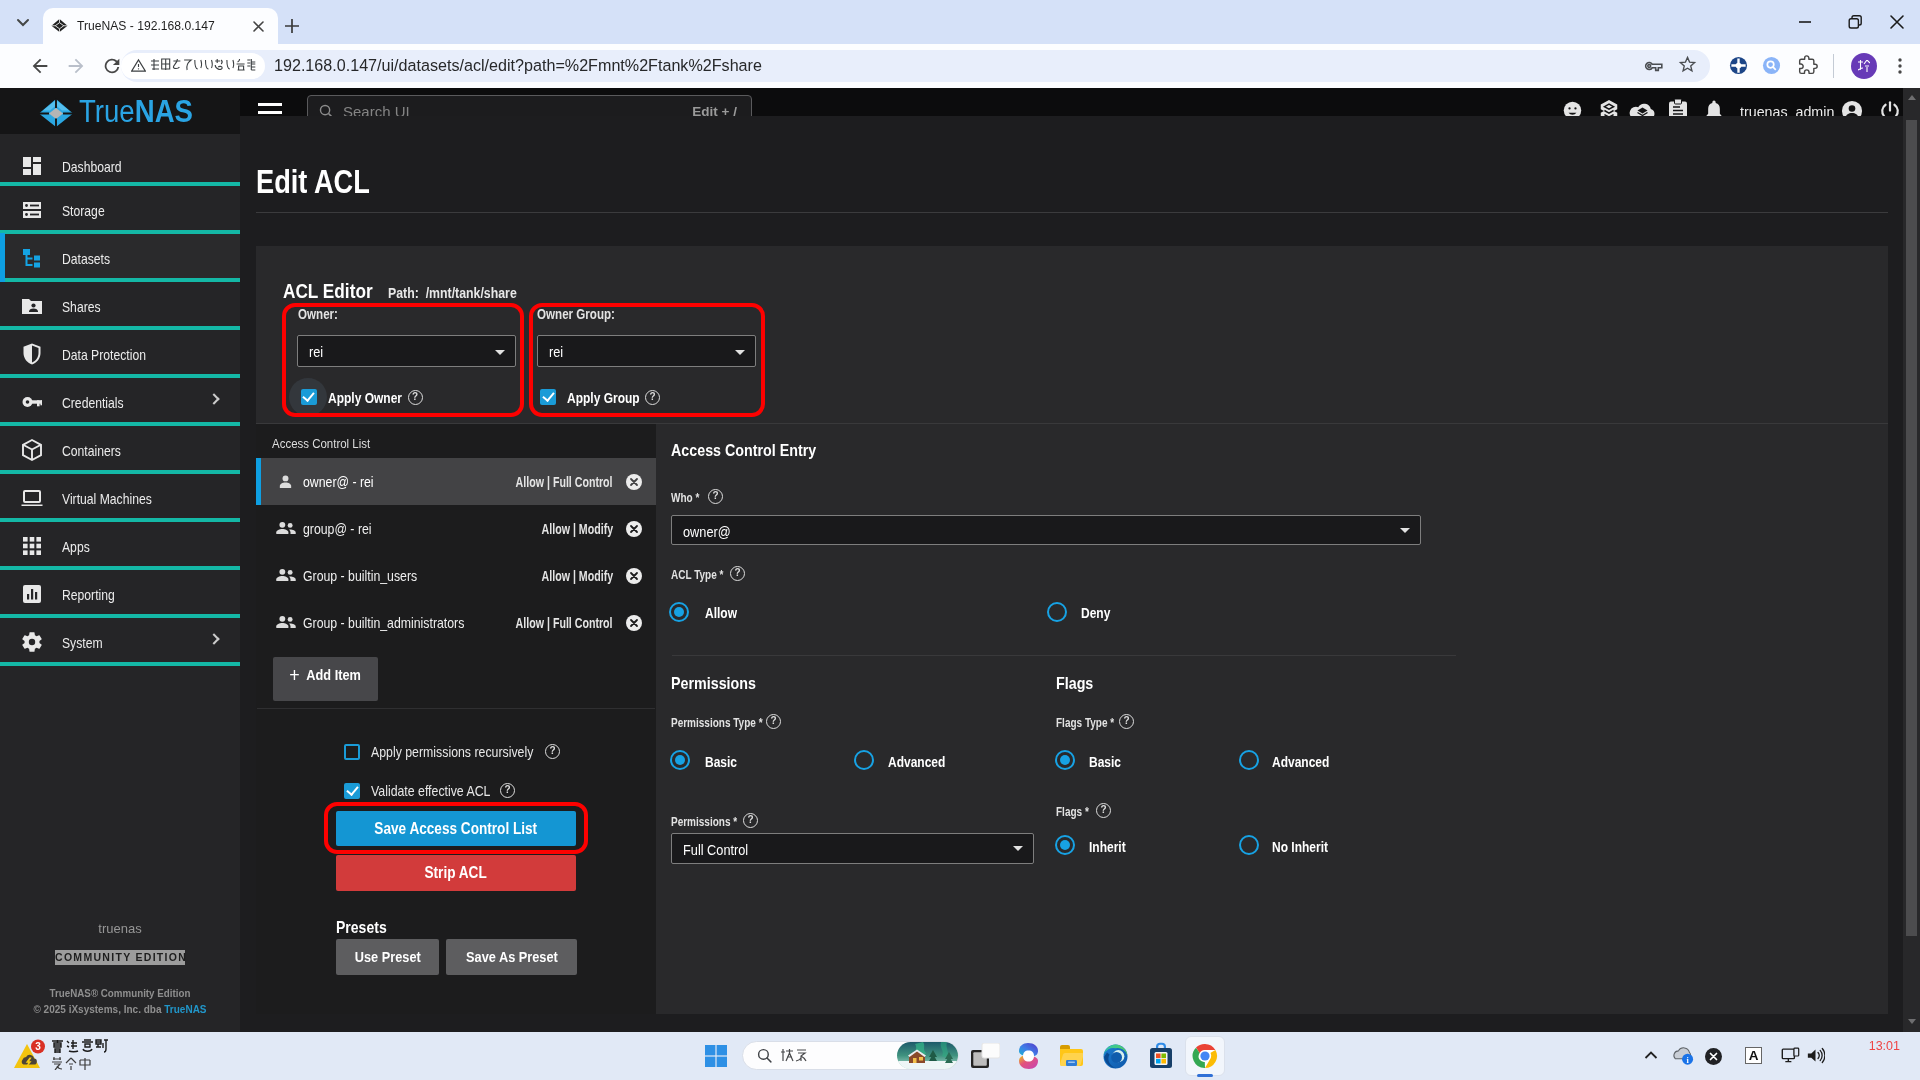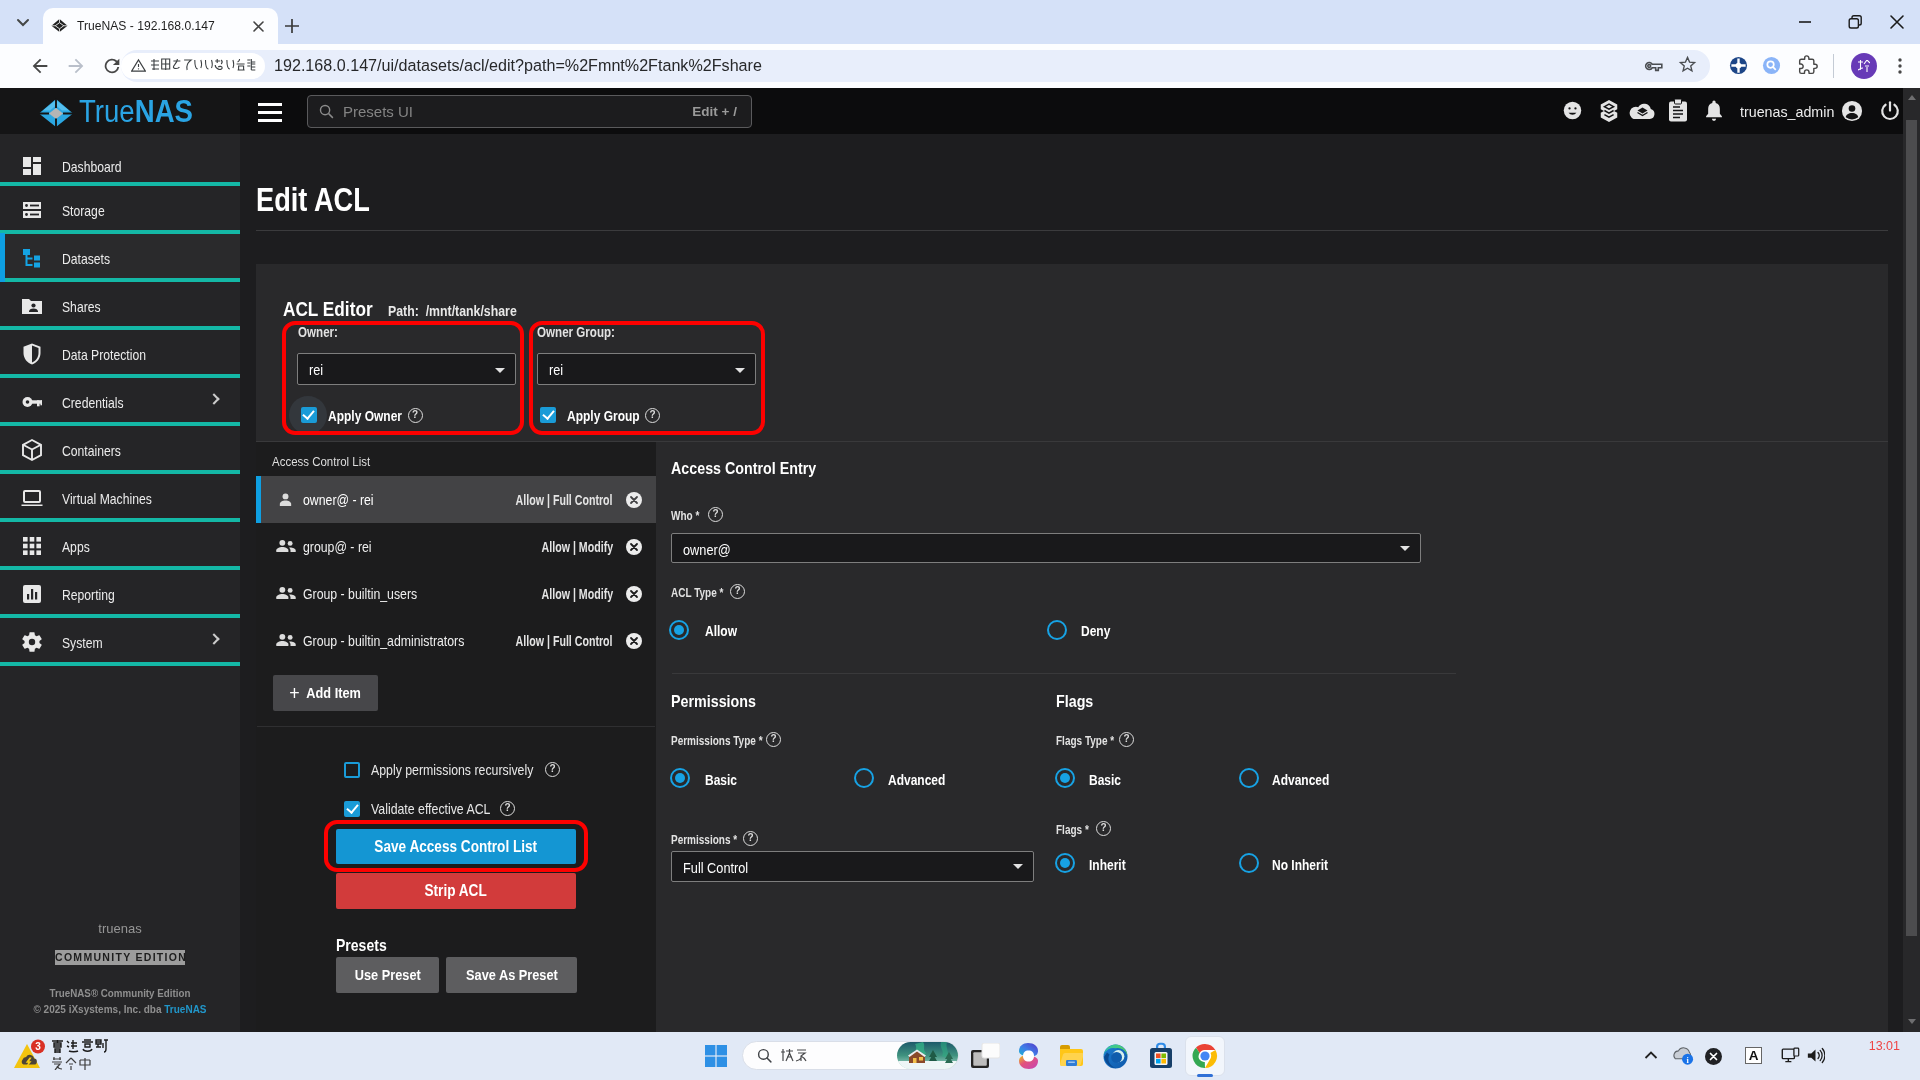--- a/index.html
+++ b/index.html
@@ -16,21 +16,21 @@
 #apph{left:0;top:88px;width:1920px;height:46px;background:#0c0c0d}
 #apph:before{content:"";position:absolute;left:0;top:0;width:240px;height:46px;background:#151516}
 #srch{left:307px;top:95px;width:445px;height:33px;background:#1c1c1e;border:1px solid #5a5a5c;border-radius:4px}
 
 #sbar{left:0;top:134px;width:240px;height:898px;background:#252527}
 .mi{position:absolute;left:0;width:240px;height:48px;border-top:4px solid #14b8a6}
 .ml{position:absolute;left:62px;top:17px;font-size:14.5px;color:#ececec;transform:scaleX(.84);transform-origin:0 50%;white-space:nowrap}
 .mic{position:absolute;left:20px;top:12px;width:24px;height:24px}
 .chev{position:absolute;right:22px;top:17px;width:8px;height:8px;border-top:2px solid #ccc;border-right:2px solid #ccc;transform:rotate(45deg)}
 
-#content{left:240px;top:134px;width:1680px;height:898px;background:#1d1d1f;overflow:hidden}
+#content{left:240px;top:116px;width:1680px;height:898px;background:#1d1d1f;overflow:hidden}
 #card{position:absolute;left:16px;top:130px;width:1632px;height:768px;background:#29292b}
 #listpanel{position:absolute;left:0px;top:178px;width:400px;height:590px;background:#1c1c1d}
 .dd{position:absolute;background:#19191b;border:1px solid #7e7e7e;border-radius:2px;color:#fff;font-size:15px}
 .ddt{position:absolute;left:11px;top:7px;transform:scaleX(.85);transform-origin:0 50%;white-space:nowrap}
 .caret{position:absolute;right:10px;top:13.5px;width:0;height:0;border-left:5.5px solid transparent;border-right:5.5px solid transparent;border-top:5.5px solid #e2e2e2}
 .cb{position:absolute;width:16px;height:16px;border-radius:2px;background:#1a9bd7}
 .cb:after{content:"";position:absolute;left:4.5px;top:1px;width:5px;height:9px;border:solid #fff;border-width:0 2px 2px 0;transform:rotate(40deg)}
 .cbo{position:absolute;width:16px;height:16px;border-radius:2px;border:2px solid #1a9bd7;background:transparent}
 .q{position:absolute;width:15px;height:15px;border-radius:50%;border:1.6px solid #dcdcdc;color:#dcdcdc;font-size:10px;font-weight:bold;text-align:center;line-height:12px}
 .rad{position:absolute;width:20px;height:20px;border-radius:50%;border:2px solid #17a2e4}
@@ -174,21 +174,21 @@
 <div class="a" style="left:258px;top:103px;width:24px;height:19px">
  <div style="position:absolute;top:0;width:24px;height:3px;background:#fff"></div>
  <div style="position:absolute;top:8px;width:24px;height:3px;background:#fff"></div>
  <div style="position:absolute;top:16px;width:24px;height:3px;background:#fff"></div>
 </div>
 <div class="a" id="srch"></div>
 <svg class="a" style="left:318px;top:103px" width="17" height="17" viewBox="0 0 24 24">
     <circle cx="10" cy="10" r="6.5" fill="none" stroke="#8b8b8b" stroke-width="2"></circle>
     <path d="M15 15l6 6" stroke="#8b8b8b" stroke-width="2"></path>
   </svg>
-<div class="t" style="left:343px;top:103px;font-size:15px;color:#848484">Presets UI</div>
+<div class="t" style="left:343px;top:103px;font-size:15px;color:#848484">Search UI</div>
 <div class="t" style="right:1183px;top:104px;font-size:13.5px;font-weight:bold;color:#9a9a9a">Edit + /</div>
 
 <svg class="a" style="left:1562px;top:100px" width="21" height="21" viewBox="0 0 24 24">
     <circle cx="12" cy="12" r="10" fill="#e4e4e4"></circle>
     <circle cx="8.6" cy="9.6" r="1.3" fill="#131314"></circle>
     <circle cx="15.4" cy="9.6" r="1.3" fill="#131314"></circle>
     <path d="M7.5 14.5a5.5 5.5 0 009 0z" fill="#131314"></path>
   </svg>
 <svg class="a" style="left:1598px;top:99px" width="22" height="23" viewBox="0 0 24 25">
     <path d="M12 1l9 5v5l-3.5 2L21 15v5l-9 5-9-5v-5l3.5-2L3 11V6z" fill="#e4e4e4"></path>
@@ -440,21 +440,21 @@
           </svg>
     <div class="t" style="left:47px;top:15px;font-size:15px;color:#efefef;transform:scaleX(.82);transform-origin:0 0">Group - builtin_administrators</div>
     <div class="t" style="right:43px;top:16px;font-size:14px;font-weight:bold;color:#e4e4e4;transform:scaleX(.76);transform-origin:100% 0">Allow | Full Control</div>
     <div class="a" style="left:370px;top:15.5px;width:16px;height:16px;border-radius:50%;background:#ececec">
      <svg width="16" height="16" viewBox="0 0 16 16">
               <path d="M5 5l6 6M11 5l-6 6" stroke="#1c1c1d" stroke-width="1.8" stroke-linecap="round"></path>
             </svg>
     </div>
    </div>
 
-   <div class="btn" style="left:17px;top:233px;width:105px;height:36px;background:#47474a;font-size:15px;line-height:36px"><span style="display:inline-block;transform:scaleX(.85)"><span style="font-size:21px;font-weight:normal;vertical-align:-2px">+</span>&nbsp; Add Item</span></div>
+   <div class="btn" style="left:17px;top:233px;width:105px;height:44px;background:#47474a;font-size:15px;line-height:36px"><span style="display:inline-block;transform:scaleX(.85)"><span style="font-size:21px;font-weight:normal;vertical-align:-2px">+</span>&nbsp; Add Item</span></div>
    <div class="a" style="left:1px;top:284px;width:398px;height:1px;background:#2f2f31"></div>
 
    <div class="cbo" style="left:88px;top:320px"></div>
    <div class="t" style="left:115px;top:320px;font-size:14.5px;color:#e8e8e8;transform:scaleX(.85);transform-origin:0 0">Apply permissions recursively</div>
    <div class="q" style="left:289px;top:320px">?</div>
    <div class="cb" style="left:88px;top:359px"></div>
    <div class="t" style="left:115px;top:359px;font-size:14.5px;color:#e8e8e8;transform:scaleX(.85);transform-origin:0 0">Validate effective ACL</div>
    <div class="q" style="left:244px;top:359px">?</div>
 
    <div class="btn" style="left:80px;top:387px;width:240px;height:35px;background:#1496d3;font-size:16px;line-height:35px"><span style="display:inline-block;transform:scaleX(.85)">Save Access Control List</span></div>

